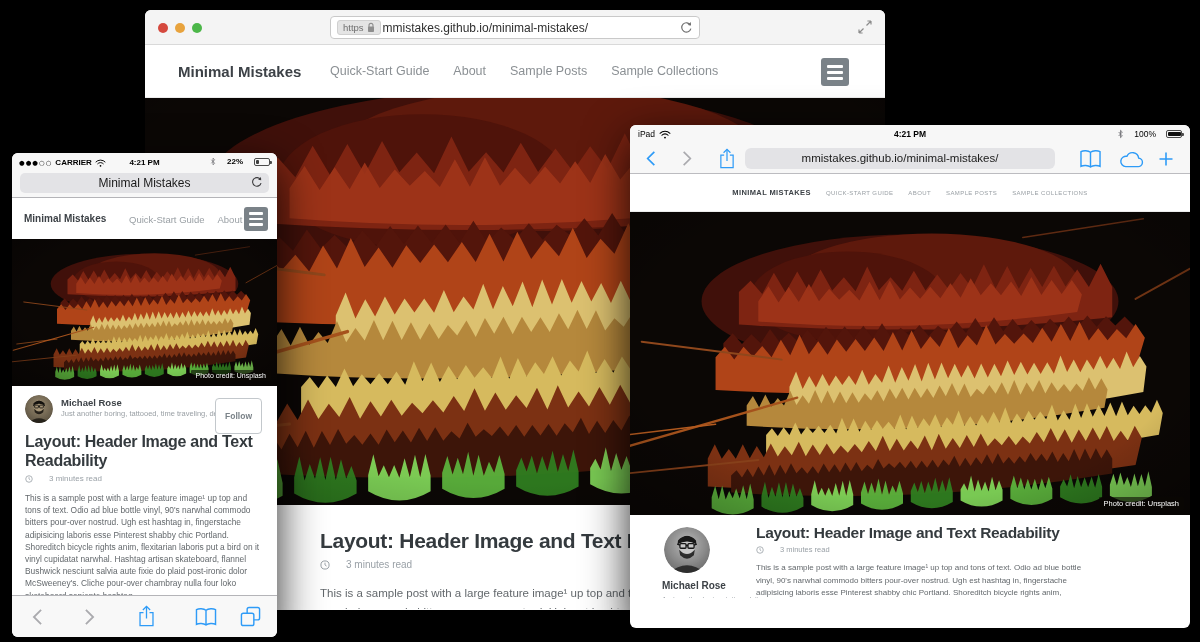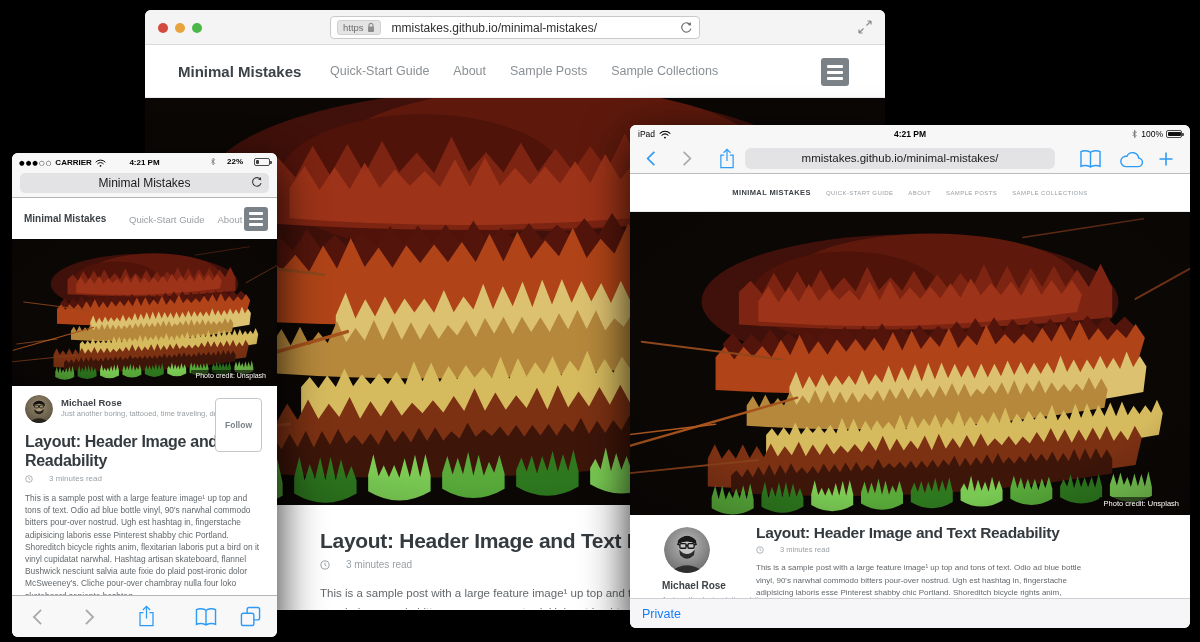--- a/index.html
+++ b/index.html
@@ -13,21 +13,21 @@
   
   #win-desktop { left:145px; top:10px; width:740px; height:600px; z-index:1; }
   .d-chrome { position:relative; height:35px; background:#f4f4f4; border-bottom:1px solid #d9d9d9; }
   .traffic { position:absolute; top:13px; width:10px; height:10px; border-radius:50%; }
   .t-close{ left:13px; background:#d5493e; }
   .t-min  { left:30px; background:#e8a33d; }
   .t-zoom { left:47px; background:#4cb749; }
   .d-urlfield { position:absolute; left:185px; top:6px; width:370px; height:23px; background:#fff;
     border:1px solid #c9c9c9; border-radius:4px; display:flex; align-items:center; padding:0 6px; }
   .https-badge { display:flex; align-items:center; gap:3px; background:#e4e4e4; border:1px solid #d0d0d0;
-    border-radius:3px; padding:1px 5px; font-size:9.5px; color:#6f6f6f; margin-right:11px; }
+    border-radius:3px; padding:1px 5px; font-size:9.5px; color:#6f6f6f; margin-right:2px; }
   .d-url { font-size:12px; color:#2f2f2f; flex:1; white-space:nowrap; overflow:hidden; }
   .d-reload { color:#6f6f6f; margin-left:4px; }
   .d-expand { position:absolute; right:13px; top:10px; color:#8b8b8b; }
 
   .d-nav { position:relative; height:53px; background:#fff; border-bottom:1px solid #ececec; }
   .d-brand { position:absolute; left:33px; top:18px; font-size:15px; font-weight:bold; color:#3d4247; }
   .d-links { position:absolute; left:185px; top:19px; display:flex; gap:24px; }
   .d-links span { font-size:12.5px; color:#8b9094; cursor:pointer; white-space:nowrap; }
   .hamburger { position:absolute; background:#7a8288; border-radius:3px; display:flex; flex-direction:column;
     justify-content:center; gap:3px; align-items:center; cursor:pointer; }
@@ -73,36 +73,36 @@
   .p-ham i { width:14px; height:2.5px; }
   .p-feature { height:147px; }
   .p-feature .credit { font-size:7px; }
   .p-article { position:relative; height:209px; background:#fff; overflow:hidden; padding:9px 13px 0; }
   .author-row { position:relative; height:30px; margin-bottom:8px; }
   .avatar-sm { position:absolute; left:0; top:0; width:28px; height:28px; border-radius:50%; overflow:hidden;
     filter:sepia(.45) saturate(1.6) brightness(.72); }
   .author-name { position:absolute; left:36px; top:2px; font-size:9.5px; font-weight:bold; color:#3d4247; }
   .author-bio { position:absolute; left:36px; top:14px; font-size:7.5px; color:#9aa0a5; white-space:nowrap; }
   .follow-btn { position:absolute; right:2px; top:3px; border:1px solid #c3c8cc; border-radius:4px;
-    background:#fff; color:#7a8288; font-size:8.5px; font-weight:bold; padding:21px 9px; cursor:pointer;
+    background:#fff; color:#7a8288; font-size:8.5px; font-weight:bold; padding:12px 9px; cursor:pointer;
     font-family:"Liberation Sans",sans-serif; }
   .p-article .post-title { font-size:16px; line-height:1.16; width:238px; }
   .p-article .meta { font-size:8px; margin-top:4px; }
   .p-article .body-text { margin-top:9px; font-size:8.4px; line-height:1.45; }
   .p-toolbar { position:absolute; left:0; right:0; bottom:0; height:42px; background:#f8f8f8;
     border-top:1px solid #b4b4b8; }
   .p-toolbar .ic { position:absolute; top:9px; cursor:pointer; }
   .c-blue { color:#2e9bf7; } .c-gray { color:#aaaaae; }
 
   
   #win-tablet { left:630px; top:125px; width:560px; height:503px; z-index:2; }
   .t-status { position:relative; height:18px; background:#f7f7f7; font-size:8.5px; color:#000; }
   .t-status .left { position:absolute; left:8px; top:4px; display:flex; align-items:center; gap:4px; }
   .t-status .mid { position:absolute; left:0; right:0; top:4px; text-align:center; font-weight:bold; }
-  .t-status .right{ position:absolute; right:8px; top:4px; display:flex; align-items:center; gap:3px; }
+  .t-status .right{ position:absolute; right:8px; top:4px; display:flex; align-items:center; gap:10px; }
   .t-toolbar { position:relative; height:31px; background:#f7f7f7; border-bottom:1px solid #bcbcc0; }
   .t-toolbar .ic { position:absolute; cursor:pointer; }
   .t-field { position:absolute; left:115px; right:135px; top:5px; height:21px; background:#e3e3e6;
     border-radius:6px; }
   .t-field .ttl { position:absolute; left:0; right:0; top:4px; text-align:center; font-size:11.5px; color:#1a1a1a; }
   .t-nav { height:38px; background:#fff; border-bottom:1px solid #ececec; display:flex; align-items:center;
     justify-content:center; gap:15px; }
   .t-nav .t-brand { font-size:7.5px; font-weight:bold; color:#3d4247; text-transform:uppercase;
     letter-spacing:.4px; cursor:pointer; }
   .t-nav span.lnk { font-size:6px; color:#9aa0a5; text-transform:uppercase; letter-spacing:.4px;
@@ -399,23 +399,20 @@
         <div class="meta">
           <svg class="inline" width="8" height="8">
               <use href="#i-clock"></use>
             </svg>
           <span>3 minutes read</span>
         </div>
         <div class="body-text">This is a sample post with a large feature image¹ up top and tons of text. Odio ad blue bottle vinyl, 90's narwhal commodo bitters pour-over nostrud. Ugh est hashtag in, fingerstache adipisicing laboris esse Pinterest shabby chic Portland. Shoreditch bicycle rights anim, flexitarian laboris put a bird on it vinyl cupidatat narwhal. Hashtag artisan skateboard, flannel Bushwick nesciunt salvia aute fixie do plaid post-ironic dolor McSweeney's. Cliche pour-over chambray nulla four loko skateboard sapiente hashtag.</div>
       </div>
     </div>
 
-    <div class="t-private">
-      <span>Private</span>
-    </div>
   </div>
 
   <div class="window" id="win-phone">
     <div class="p-status">
       <span class="left">
         <span class="sig-dots">●●●○○</span>
         <span>CARRIER</span>
         <svg class="inline" width="11" height="8">
             <use href="#i-wifi"></use>
           </svg>

